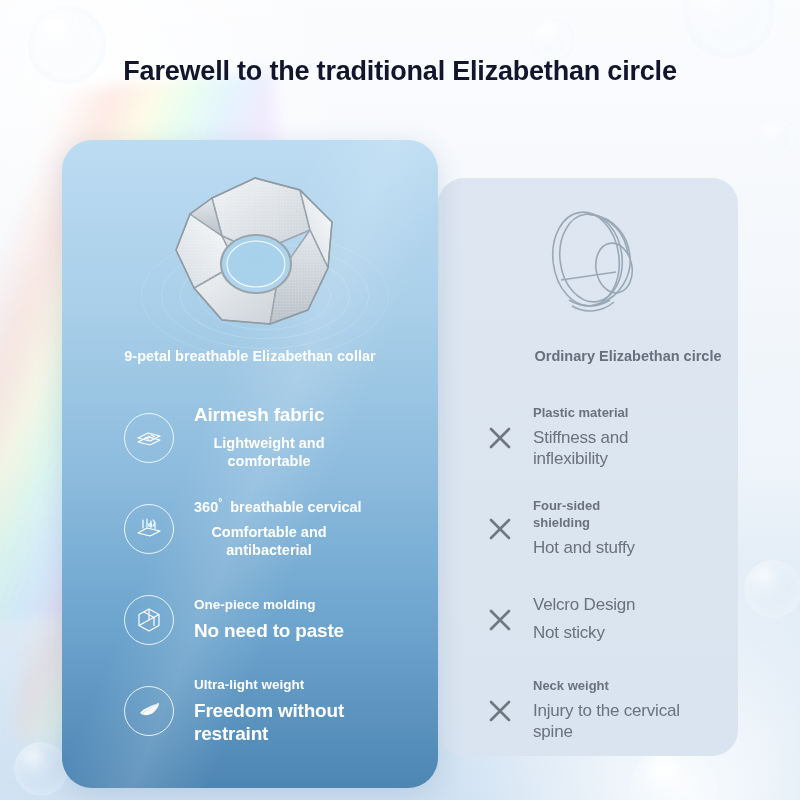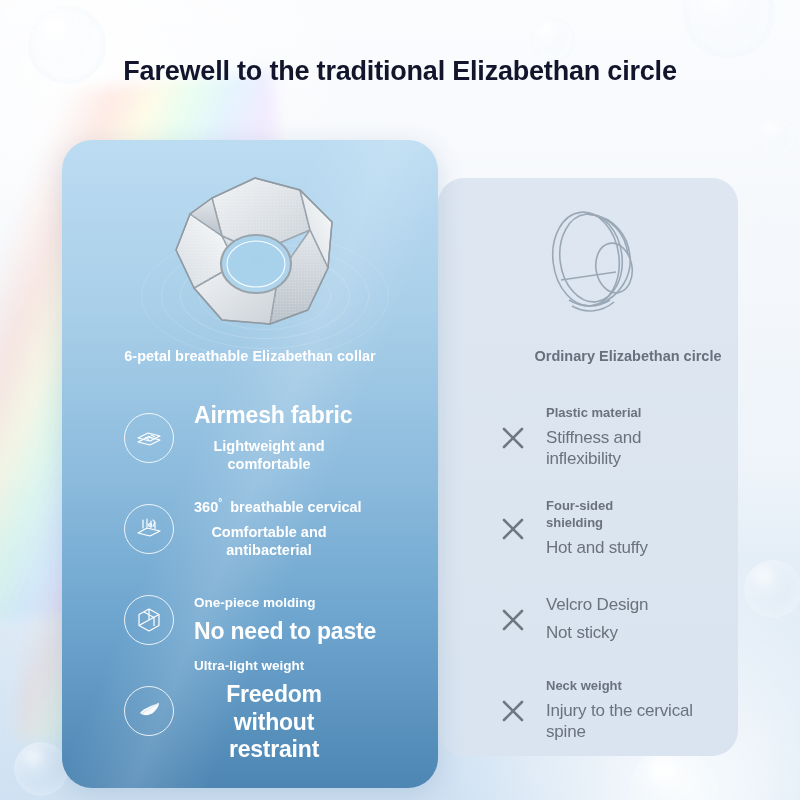--- a/index.html
+++ b/index.html
@@ -169,30 +169,30 @@
     border-radius: 50%;
     border: 1.3px solid rgba(255,255,255,0.85);
     display: flex;
     align-items: center;
     justify-content: center;
   }
   .feature-text {
     margin-left: 20px;
     color: #ffffff;
   }
-  .f-big   { font-size: 23px; font-weight: bold; line-height: 1.2; letter-spacing: -0.2px; text-align: center; }
+  .f-big   { font-size: 19px; font-weight: bold; line-height: 1.2; letter-spacing: -0.2px; }
   .f-small { font-size: 13.5px; font-weight: bold; line-height: 1.28; }
   .f-mid   { font-size: 14.5px; font-weight: bold; line-height: 1.25; text-align: center; }
   .gap4 { height: 7px; }
   .deg { font-size: 10px; vertical-align: super; }
 
   
   .cons {
     position: absolute;
-    left: 498px; top: 392px;
+    left: 485px; top: 392px;
     width: 250px;
   }
   .con {
     position: relative;
     height: 91px;
     display: flex;
     align-items: center;
   }
   .con-x {
     flex: 0 0 auto;
@@ -364,21 +364,21 @@
         <g fill="none" stroke="#8f9aa3" stroke-width="1.4">
           <path d="M105 14 L150 26 L182 58 L178 104 L158 146 L120 160 L72 156 L44 124 L26 86 L40 50 L62 34 Z"></path>
         </g>
 
         <ellipse cx="106" cy="100" rx="35" ry="29" fill="url(#hole)" stroke="#9aa4ad" stroke-width="2.2"></ellipse>
         <ellipse cx="106" cy="100" rx="29" ry="23" fill="#a9d2ec" stroke="#ffffff" stroke-width="1.1" opacity="0.95"></ellipse>
       </svg>
     </div>
   </div>
 
-  <div class="caption-left">6-petal breathable Elizabethan collar</div>
+  <div class="caption-left">9-petal breathable Elizabethan collar</div>
 
   <div class="features">
 
     <div class="feature">
       <div class="feature-icon">
         <svg width="28" height="28" viewBox="0 0 28 28" fill="none" stroke="#ffffff" stroke-width="1.2" stroke-linejoin="round">
           <path d="M3 14 L13 9 L25 12 L15 17 Z"></path>
           <path d="M3 18 L13 13 L25 16 L15 21 Z"></path>
           <path d="M16 11 L20 13 M13 12 L17 14 M10 13.5 L14 15.5"></path>
         </svg>

